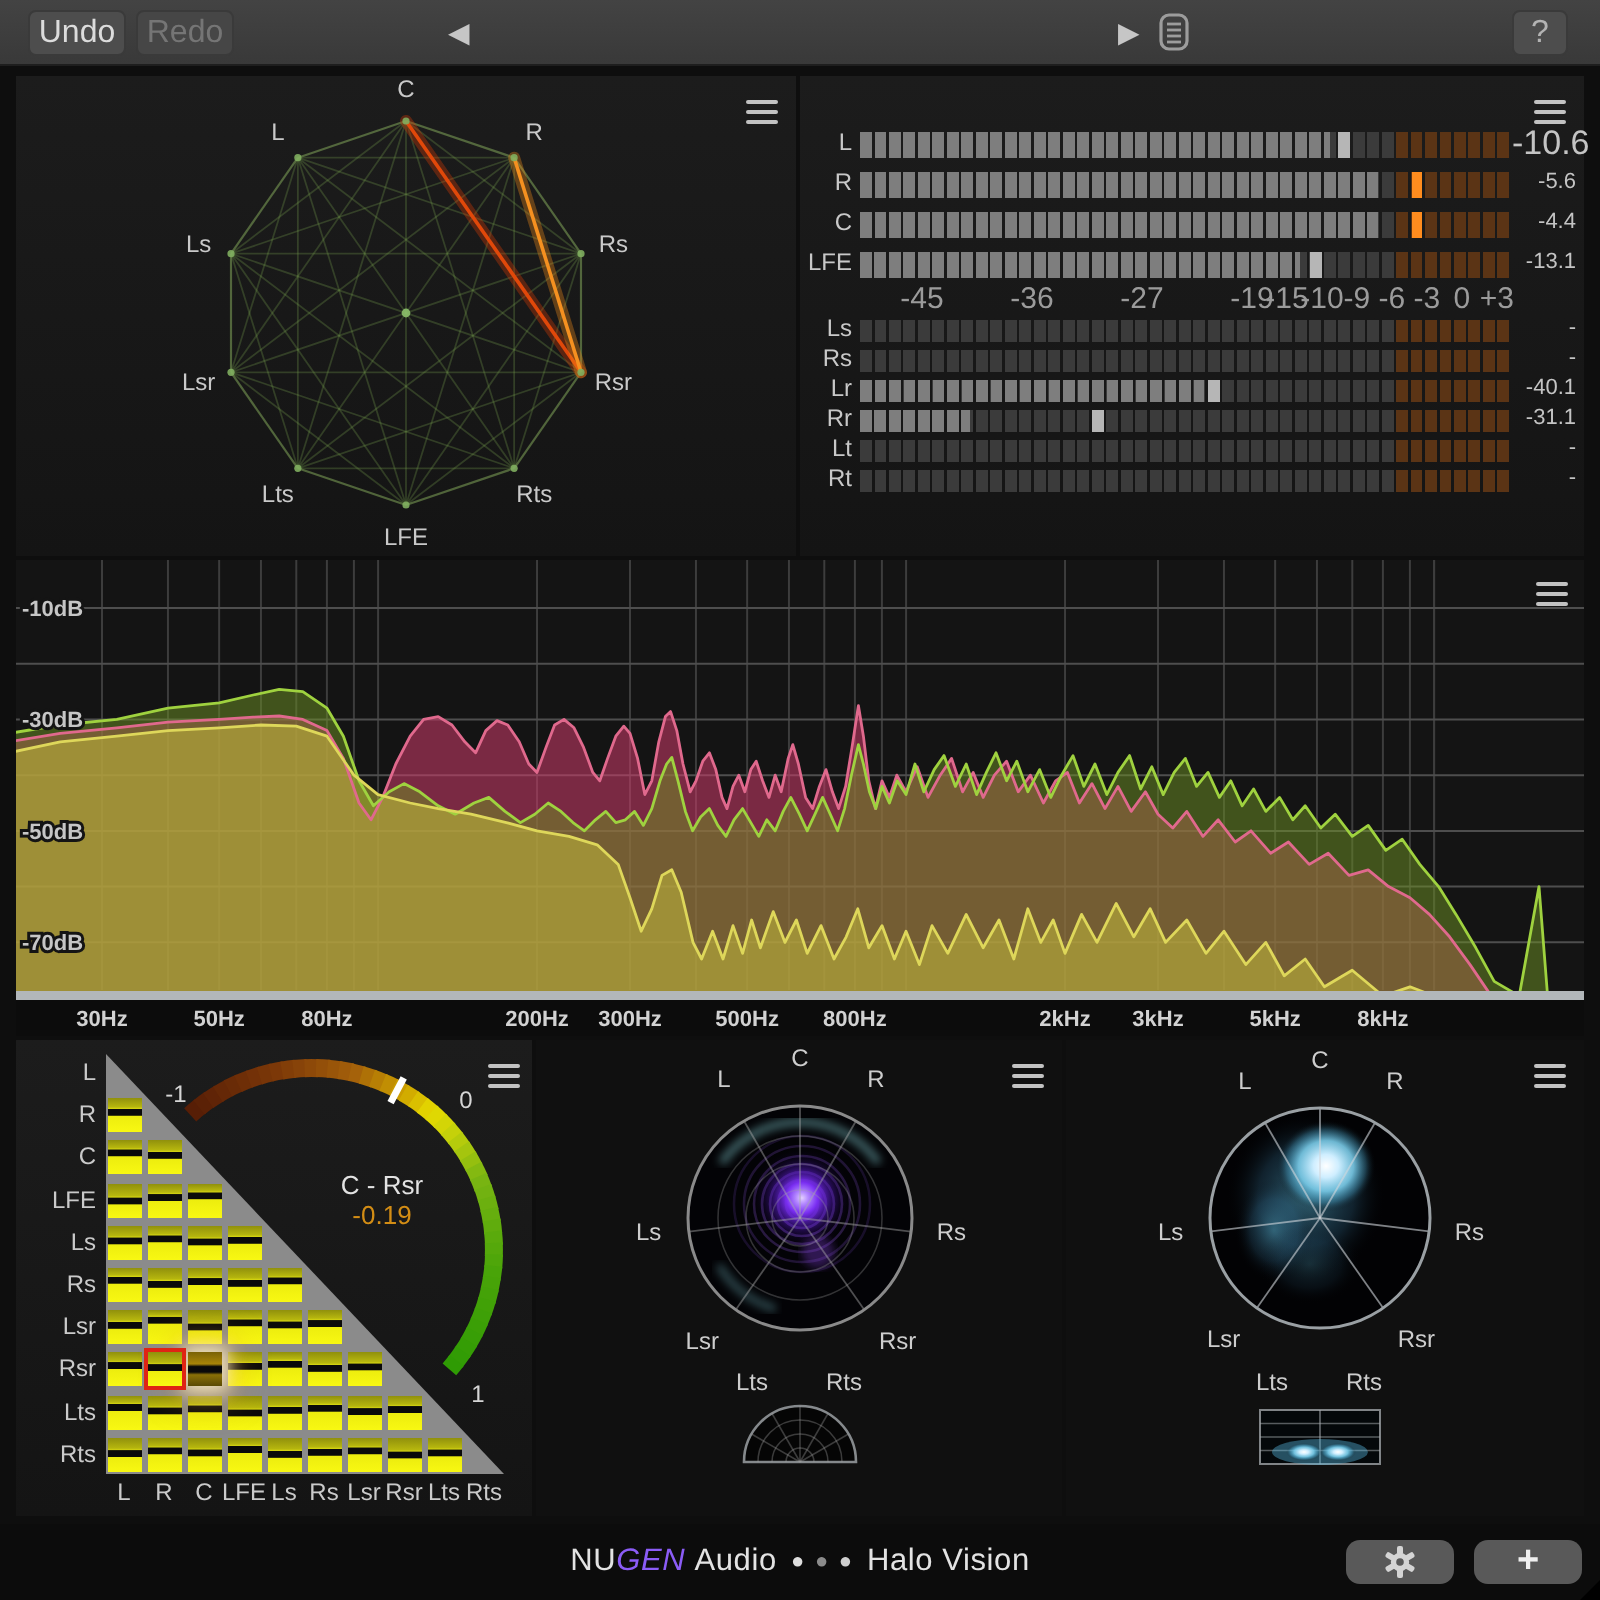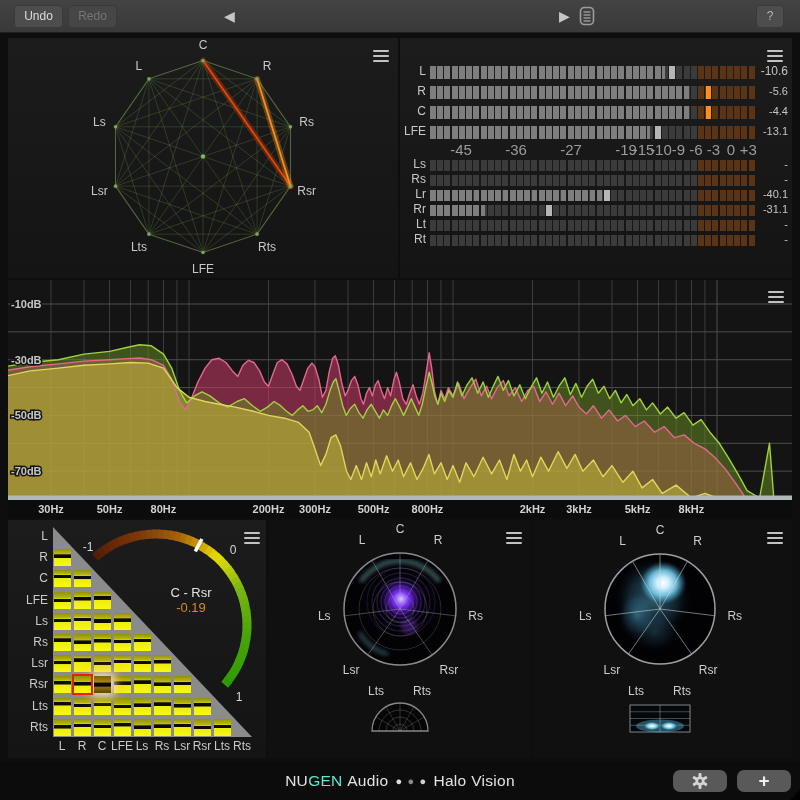--- a/index.html
+++ b/index.html
@@ -2,21 +2,21 @@
 <html><head>
 <meta charset="utf-8">
 <style>
   html,body{margin:0;padding:0;background:#0e0e0e;}
   #app{position:relative;width:800px;height:800px;background:#0e0e0e;overflow:hidden;
        font-family:"Liberation Sans","DejaVu Sans",sans-serif;-webkit-font-smoothing:antialiased;}
   
   #toolbar{position:absolute;left:0;top:0;width:800px;height:32px;
            background:linear-gradient(180deg,#434343,#393939);border-bottom:1px solid #1e1e1e;}
   .tbtn{position:absolute;top:5px;height:21px;border-radius:4px;background:#4d4d4d;
-        border:1px solid #3a3a3a;color:#dcdcdc;font-size:12px;line-height:21px;text-align:center;cursor:pointer;}
+        border:1px solid #3a3a3a;color:#dcdcdc;font-size:16px;line-height:21px;text-align:center;cursor:pointer;}
   .tbtn.dim{color:#757575;background:#464646;}
   .tri{position:absolute;top:7px;color:#c6c6c6;font-size:14px;line-height:18px;cursor:pointer;}
   
   .panel{position:absolute;background:linear-gradient(180deg,#1c1c1c,#141414);}
   .hamb{position:absolute;right:9px;top:12px;width:16px;height:13px;cursor:pointer;z-index:9;}
   .hamb i{display:block;height:2px;background:#c2c2c2;margin:0 0 3px;border-radius:1px;}
   
   #meters-body{position:absolute;inset:0;}
   .mseg{position:absolute;top:0;height:100%;}
   .scale-lab{position:absolute;top:103px;width:28px;text-align:center;color:#9b9b9b;font-size:15px;}
@@ -135,21 +135,21 @@
 
   <div class="panel" style="left:400px;top:38px;width:392px;height:240px;">
     <div id="meters-body">
         <div style="left: 0px; top: 27px; height: 13px; line-height: 13px; position: absolute; width: 26px; text-align: right; color: rgb(200, 200, 200); font-size: 12px;">L</div>
         <div style="position: absolute; left: 30px; top: 28px; width: 327px; height: 13px;">
           <div class="mseg" style="left: 0px; width: 268px; background: repeating-linear-gradient(90deg, rgb(59, 59, 59) 0px, rgb(59, 59, 59) 5.9px, rgba(0, 0, 0, 0) 5.9px, rgba(0, 0, 0, 0) 7.25px);"></div>
           <div class="mseg" style="left: 268px; width: 58px; background: repeating-linear-gradient(90deg, rgb(91, 52, 21) 0px, rgb(91, 52, 21) 5.9px, rgba(0, 0, 0, 0) 5.9px, rgba(0, 0, 0, 0) 7.25px);"></div>
           <div class="mseg" style="left: 0px; width: 235.061px; background: repeating-linear-gradient(90deg, rgb(126, 126, 126) 0px, rgb(126, 126, 126) 5.9px, rgba(0, 0, 0, 0) 5.9px, rgba(0, 0, 0, 0) 7.25px);"></div>
           <div class="mseg" style="left: 239.25px; width: 5.9px; background: rgb(182, 182, 182);"></div>
         </div>
-        <div style="position: absolute; left: 356px; top: 27px; height: 13px; line-height: 13px; width: 32px; text-align: right; color: rgb(196, 196, 196); font-size: 12px;">-10.6</div>
+        <div style="position: absolute; left: 356px; top: 27px; height: 13px; line-height: 13px; width: 32px; text-align: right; color: rgb(196, 196, 196); font-size: 17px;">-10.6</div>
         <div style="left: 0px; top: 47px; height: 13px; line-height: 13px; position: absolute; width: 26px; text-align: right; color: rgb(200, 200, 200); font-size: 12px;">R</div>
         <div style="position: absolute; left: 30px; top: 48px; width: 327px; height: 13px;">
           <div class="mseg" style="left: 0px; width: 268px; background: repeating-linear-gradient(90deg, rgb(59, 59, 59) 0px, rgb(59, 59, 59) 5.9px, rgba(0, 0, 0, 0) 5.9px, rgba(0, 0, 0, 0) 7.25px);"></div>
           <div class="mseg" style="left: 268px; width: 58px; background: repeating-linear-gradient(90deg, rgb(91, 52, 21) 0px, rgb(91, 52, 21) 5.9px, rgba(0, 0, 0, 0) 5.9px, rgba(0, 0, 0, 0) 7.25px);"></div>
           <div class="mseg" style="left: 0px; width: 258.964px; background: repeating-linear-gradient(90deg, rgb(126, 126, 126) 0px, rgb(126, 126, 126) 5.9px, rgba(0, 0, 0, 0) 5.9px, rgba(0, 0, 0, 0) 7.25px);"></div>
           <div class="mseg" style="left: 275.5px; width: 5.9px; background: rgb(255, 140, 30);"></div>
         </div>
         <div style="position: absolute; left: 356px; top: 47px; height: 13px; line-height: 13px; width: 32px; text-align: right; color: rgb(196, 196, 196); font-size: 11px;">-5.6</div>
         <div style="left: 0px; top: 67px; height: 13px; line-height: 13px; position: absolute; width: 26px; text-align: right; color: rgb(200, 200, 200); font-size: 12px;">C</div>
         <div style="position: absolute; left: 30px; top: 68px; width: 327px; height: 13px;">
@@ -551,21 +551,21 @@
     <div class="hamb">
         <i></i>
         <i></i>
         <i></i>
       </div>
   </div>
 
   <div id="footer">
     <div id="brand">
         <span style="color: rgb(227, 227, 227);">NU</span>
-        <span style="color: #5eead4;">GEN</span>
+        <span style="color: #8b5cf6; font-style: italic;">GEN</span>
         <span style="color: rgb(227, 227, 227);">&nbsp;Audio&nbsp;</span>
         <span style="color: rgb(222, 222, 222); font-size: 11px; margin: 0px 2.5px;">●</span>
         <span style="color: rgb(139, 139, 139); font-size: 11px; margin: 0px 2.5px;">●</span>
         <span style="color: rgb(207, 207, 207); font-size: 11px; margin: 0px 2.5px;">●</span>
         <span style="color: rgb(227, 227, 227);">&nbsp;Halo Vision</span>
       </div>
     <div class="fbtn" style="left:673px;">
       <svg width="18" height="18" viewBox="-9 -9 18 18">
         <g fill="#d4d4d4">
           <circle r="4.6"></circle>

